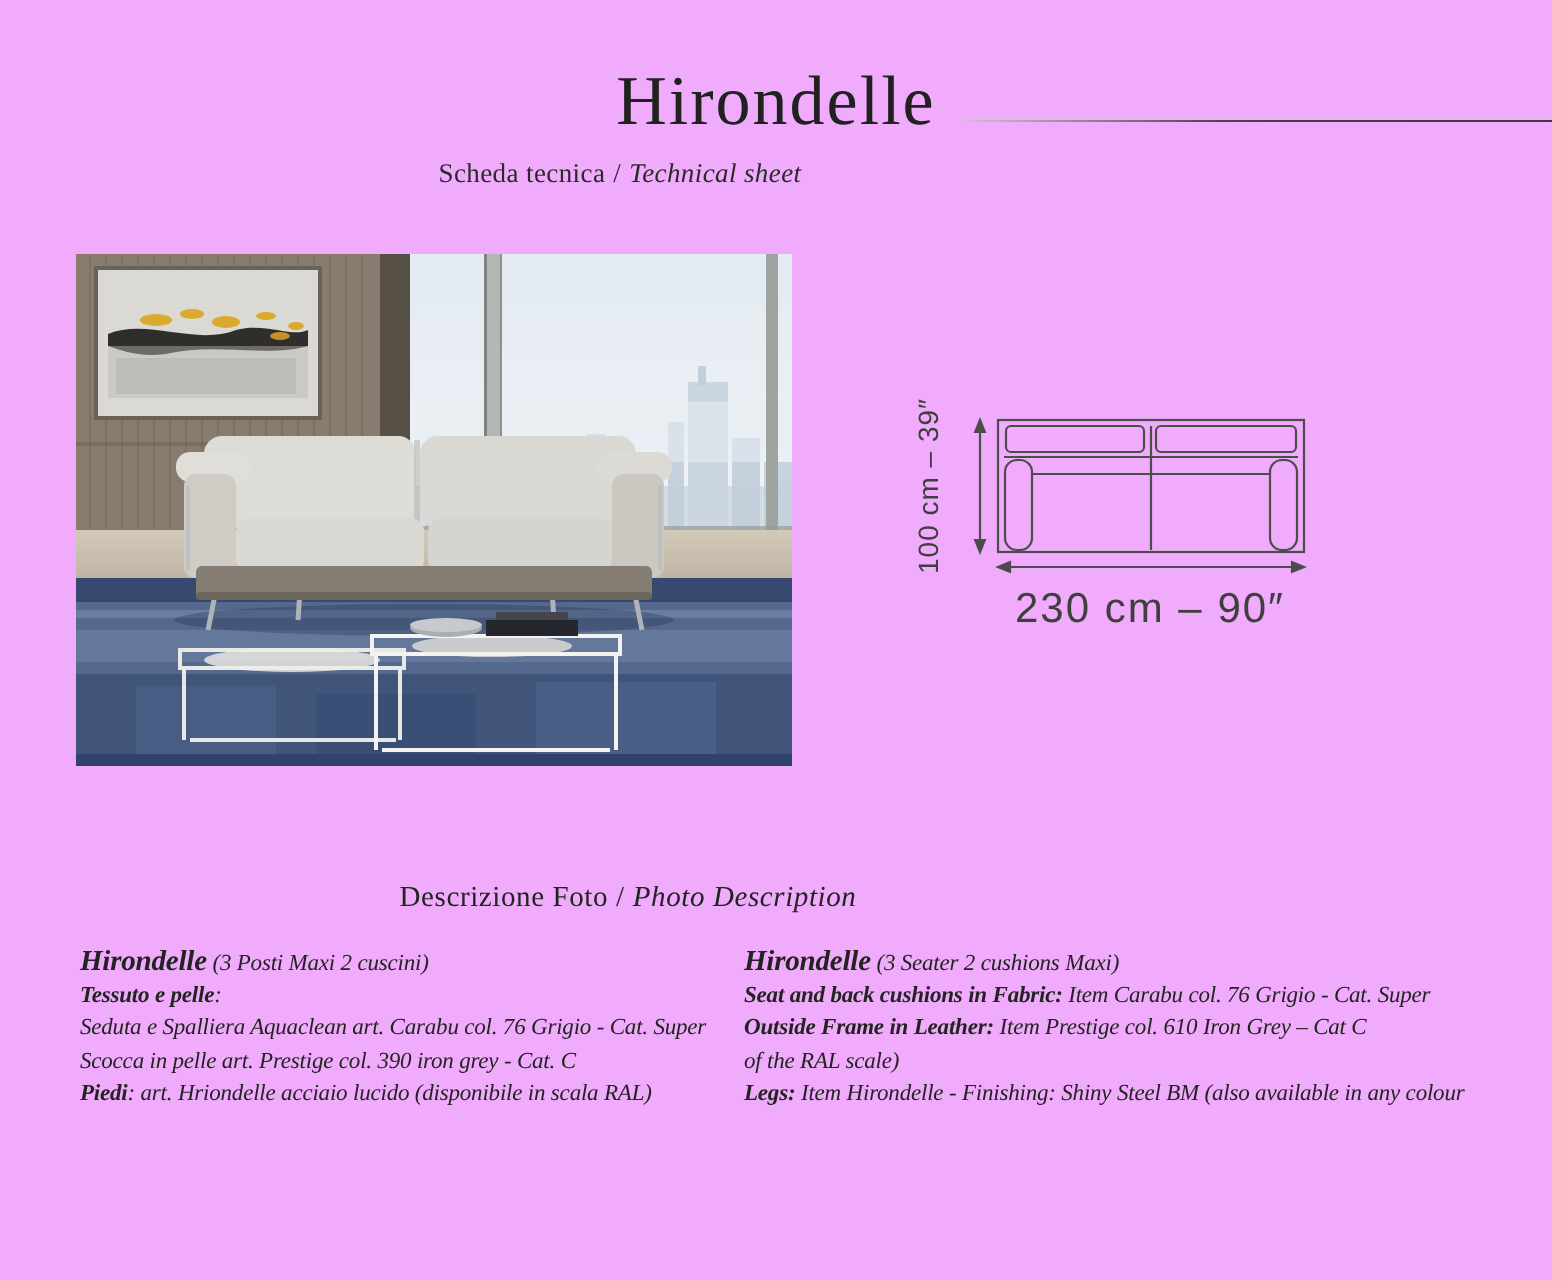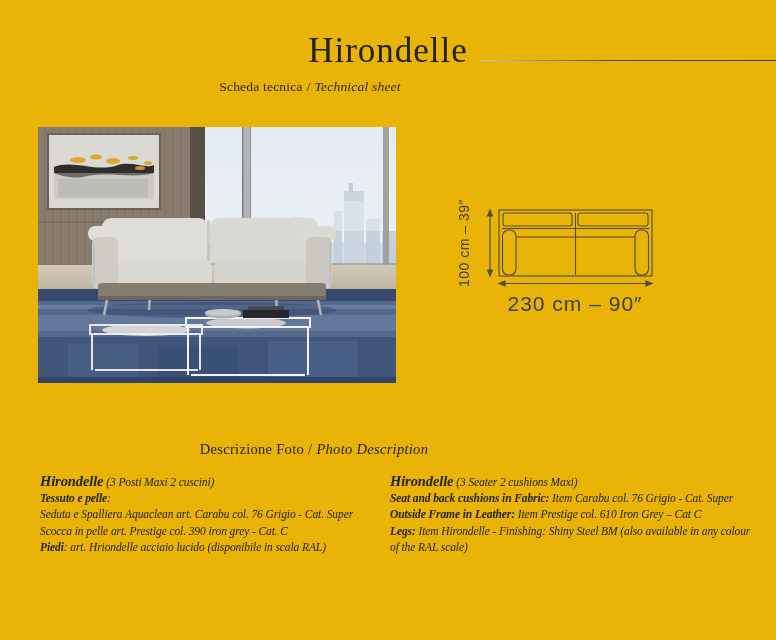--- a/index.html
+++ b/index.html
@@ -1,16 +1,16 @@
 <!DOCTYPE html>
 <html><head>
 <meta charset="utf-8">
 <style>
   html,body{margin:0;padding:0;background:#fcfdf8;}
-  .page{position:relative;width:776px;height:640px;background:#eab308;
+  .page{position:relative;width:776px;height:640px;background:#f0abfc;
         font-family:"Liberation Serif",serif;color:#232321;overflow:hidden;}
 
   .title{position:absolute;top:31px;left:0;width:776px;margin:0;
          font-size:35px;font-weight:400;text-align:center;letter-spacing:1px;color:#21211f;}
   .title-rule{position:absolute;top:60px;left:481px;width:295px;height:1px;
          background:linear-gradient(to right,#c9c9c3,#45453f 45%,#3a3a36);}
   .subtitle{position:absolute;top:79px;left:0;width:620px;text-align:center;
          font-size:13.5px;color:#2a2a28;letter-spacing:.2px;}
   .subtitle .sep{margin:0 4px;}
   .italic{font-style:italic;}
@@ -21,21 +21,21 @@
   .diagram{position:absolute;left:452px;top:180px;width:220px;height:140px;}
   .dim-label{font-family:"Liberation Sans",sans-serif;fill:#3f3f3d;}
 
   .section-heading{position:absolute;top:441px;left:0;width:628px;text-align:center;
          font-size:14.5px;letter-spacing:.3px;color:#232321;}
   .section-heading .sep{margin:0 4px;}
 
   .col{position:absolute;top:473px;font-size:11.5px;line-height:16.2px;letter-spacing:-.1px;}
   .col .line{white-space:nowrap;font-style:italic;}
   .col-it{left:40px;width:344px;}
-  .col-en{left:390px;width:360px;font-style:italic;}
+  .col-en{left:372px;width:360px;font-style:italic;}
   .name{font-size:14.5px;font-weight:700;}
   .col b{font-weight:700;}
 </style>
 </head>
 <body>
 
 <div class="page">
 
   <h1 class="title">Hirondelle</h1>
   <div class="title-rule"></div>
@@ -197,17 +197,17 @@
     <div class="line"><b>Tessuto e pelle</b><span>:</span></div>
     <div class="line"><b></b><span>Seduta e Spalliera Aquaclean art. Carabu col. 76 Grigio - Cat. Super</span></div>
     <div class="line"><b></b><span>Scocca in pelle art. Prestige col. 390 iron grey - Cat. C</span></div>
     <div class="line"><b>Piedi</b><span>: art. Hriondelle acciaio lucido (disponibile in scala RAL)</span></div>
   </div>
 
   <div class="col col-en">
     <div class="line"><span class="name">Hirondelle</span><span> (3 Seater 2 cushions Maxi)</span></div>
     <div class="line"><b>Seat and back cushions in Fabric:</b><span> Item Carabu col. 76 Grigio - Cat. Super</span></div>
     <div class="line"><b>Outside Frame in Leather:</b><span> Item Prestige col. 610 Iron Grey – Cat C</span></div>
+    <div class="line"><b></b><span>of the RAL scale)</span></div>
     <div class="line"><b>Legs:</b><span> Item Hirondelle - Finishing: Shiny Steel BM  (also available in any colour</span></div>
-    <div class="line"><b></b><span>of the RAL scale)</span></div>
   </div>
 
 </div>
 
 </body></html>

